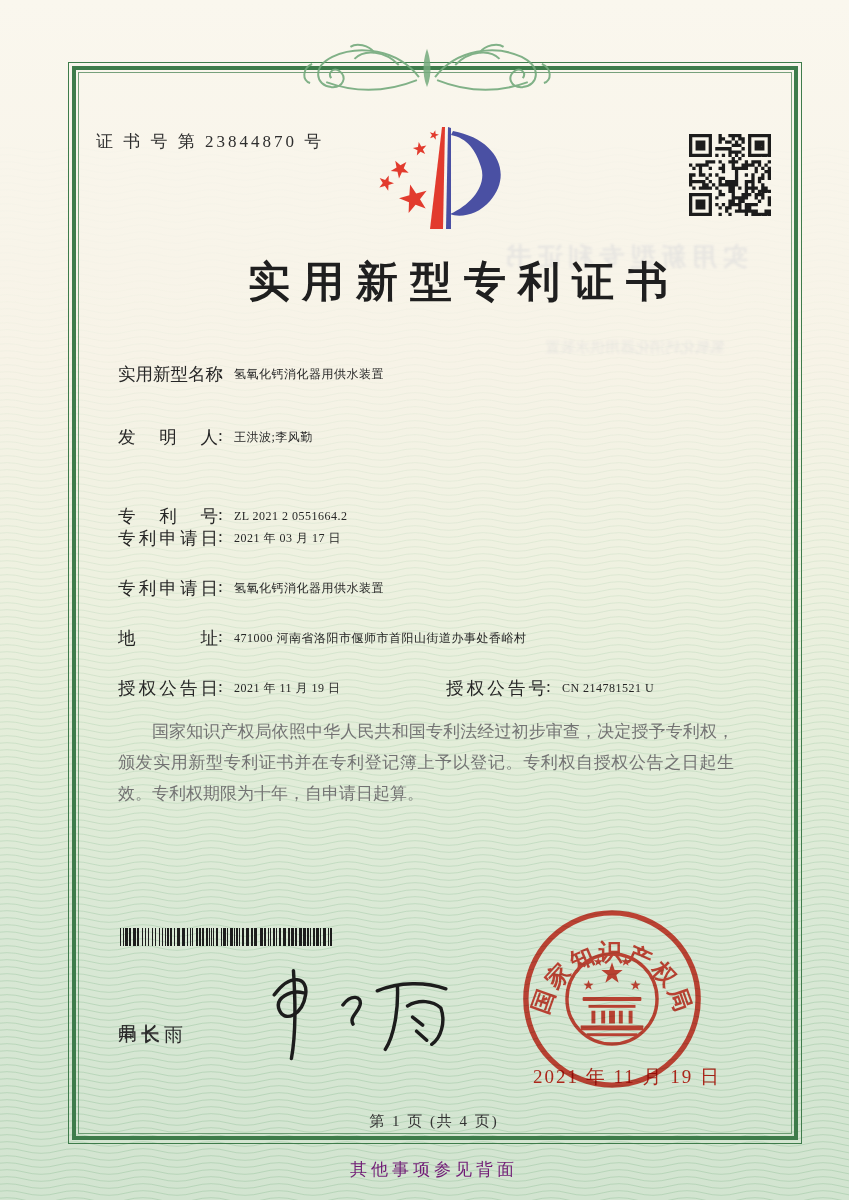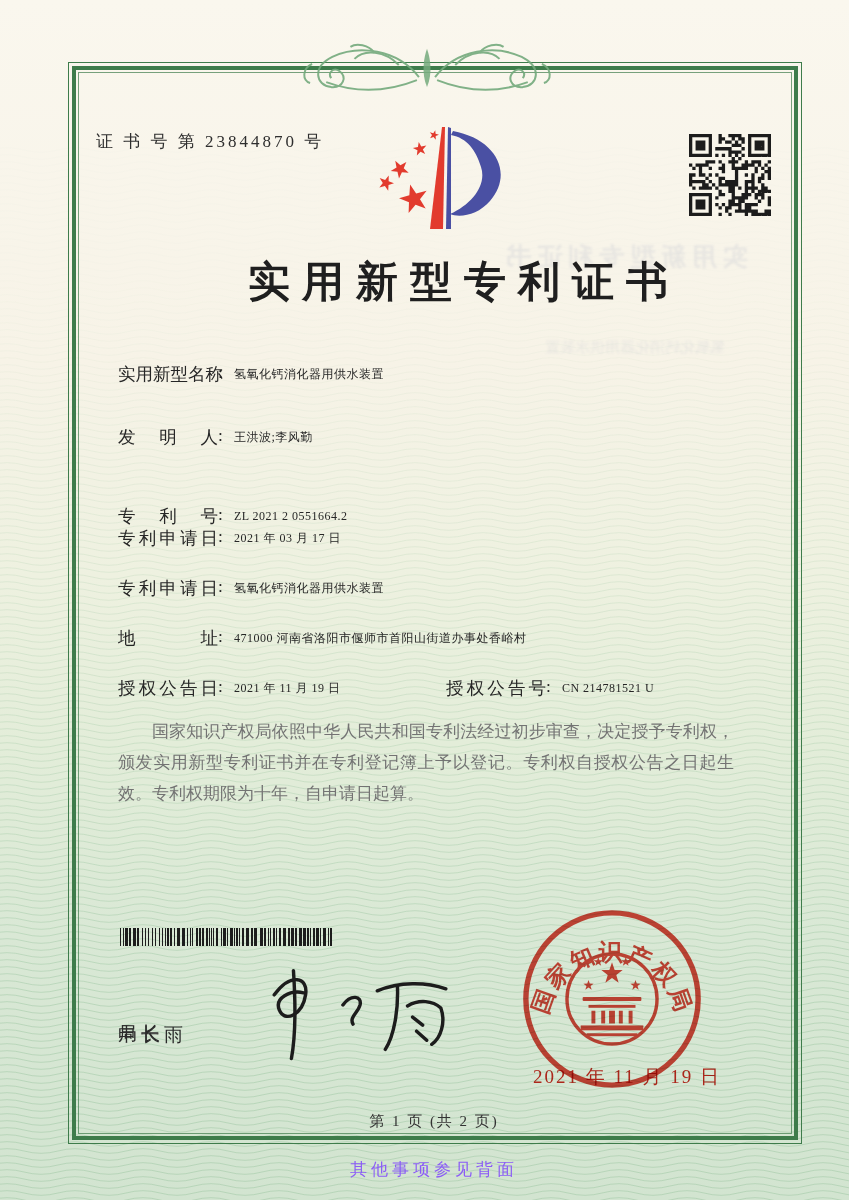--- a/index.html
+++ b/index.html
@@ -51,21 +51,21 @@
   #sig{left:246px;top:960px;width:212px;height:102px;z-index:3;}
 
   #seal{left:519px;top:906px;width:186px;height:186px;z-index:3;mix-blend-mode:multiply;opacity:.93;}
   .seal-stroke{stroke:var(--seal-red);}
   .seal-fill{fill:var(--seal-red);}
   .seal-text{fill:var(--seal-red);font-family:"Liberation Serif",serif;}
   #seal-date{left:533px;top:1064px;font-size:19px;color:var(--date-red);z-index:4;letter-spacing:2px;
     mix-blend-mode:multiply;}
 
   #footer-page{left:68px;width:732px;top:1112px;text-align:center;font-size:15px;letter-spacing:2px;color:#333;}
-  #back-note{left:68px;width:732px;top:1158px;text-align:center;font-size:17px;letter-spacing:4px;color:#8b5cf6;}
+  #back-note{left:68px;width:732px;top:1158px;text-align:center;font-size:17px;letter-spacing:4px;color:#701a75;}
 </style>
 </head>
 <body>
 
 <svg id="waves" width="849" height="1200">
     <path d="M-10 150 q17 -4.6 34 0 q17 4.6 34 0 q17 -4.6 34 0 q17 4.6 34 0 q17 -4.6 34 0 q17 4.6 34 0 q17 -4.6 34 0 q17 4.6 34 0 q17 -4.6 34 0 q17 4.6 34 0 q17 -4.6 34 0 q17 4.6 34 0 q17 -4.6 34 0 q17 4.6 34 0 q17 -4.6 34 0 q17 4.6 34 0 q17 -4.6 34 0 q17 4.6 34 0 q17 -4.6 34 0 q17 4.6 34 0 q17 -4.6 34 0 q17 4.6 34 0 q17 -4.6 34 0 q17 4.6 34 0 q17 -4.6 34 0 q17 4.6 34 0" fill="none" stroke="#8fbf97" stroke-width="0.8" opacity="0.030"></path>
     <path d="M-10 157 q17 -4.6 34 0 q17 4.6 34 0 q17 -4.6 34 0 q17 4.6 34 0 q17 -4.6 34 0 q17 4.6 34 0 q17 -4.6 34 0 q17 4.6 34 0 q17 -4.6 34 0 q17 4.6 34 0 q17 -4.6 34 0 q17 4.6 34 0 q17 -4.6 34 0 q17 4.6 34 0 q17 -4.6 34 0 q17 4.6 34 0 q17 -4.6 34 0 q17 4.6 34 0 q17 -4.6 34 0 q17 4.6 34 0 q17 -4.6 34 0 q17 4.6 34 0 q17 -4.6 34 0 q17 4.6 34 0 q17 -4.6 34 0 q17 4.6 34 0" fill="none" stroke="#8fbf97" stroke-width="0.8" opacity="0.030"></path>
     <path d="M-10 164 q17 -4.6 34 0 q17 4.6 34 0 q17 -4.6 34 0 q17 4.6 34 0 q17 -4.6 34 0 q17 4.6 34 0 q17 -4.6 34 0 q17 4.6 34 0 q17 -4.6 34 0 q17 4.6 34 0 q17 -4.6 34 0 q17 4.6 34 0 q17 -4.6 34 0 q17 4.6 34 0 q17 -4.6 34 0 q17 4.6 34 0 q17 -4.6 34 0 q17 4.6 34 0 q17 -4.6 34 0 q17 4.6 34 0 q17 -4.6 34 0 q17 4.6 34 0 q17 -4.6 34 0 q17 4.6 34 0 q17 -4.6 34 0 q17 4.6 34 0" fill="none" stroke="#8fbf97" stroke-width="0.8" opacity="0.030"></path>
     <path d="M-10 171 q17 -4.6 34 0 q17 4.6 34 0 q17 -4.6 34 0 q17 4.6 34 0 q17 -4.6 34 0 q17 4.6 34 0 q17 -4.6 34 0 q17 4.6 34 0 q17 -4.6 34 0 q17 4.6 34 0 q17 -4.6 34 0 q17 4.6 34 0 q17 -4.6 34 0 q17 4.6 34 0 q17 -4.6 34 0 q17 4.6 34 0 q17 -4.6 34 0 q17 4.6 34 0 q17 -4.6 34 0 q17 4.6 34 0 q17 -4.6 34 0 q17 4.6 34 0 q17 -4.6 34 0 q17 4.6 34 0 q17 -4.6 34 0 q17 4.6 34 0" fill="none" stroke="#8fbf97" stroke-width="0.8" opacity="0.030"></path>
     <path d="M-10 178 q17 -4.6 34 0 q17 4.6 34 0 q17 -4.6 34 0 q17 4.6 34 0 q17 -4.6 34 0 q17 4.6 34 0 q17 -4.6 34 0 q17 4.6 34 0 q17 -4.6 34 0 q17 4.6 34 0 q17 -4.6 34 0 q17 4.6 34 0 q17 -4.6 34 0 q17 4.6 34 0 q17 -4.6 34 0 q17 4.6 34 0 q17 -4.6 34 0 q17 4.6 34 0 q17 -4.6 34 0 q17 4.6 34 0 q17 -4.6 34 0 q17 4.6 34 0 q17 -4.6 34 0 q17 4.6 34 0 q17 -4.6 34 0 q17 4.6 34 0" fill="none" stroke="#8fbf97" stroke-width="0.8" opacity="0.030"></path>
@@ -399,14 +399,14 @@
     <rect x="-11" y="12" width="4" height="13"></rect>
     <rect x="7" y="12" width="4" height="13"></rect>
     <rect x="17" y="12" width="4" height="13"></rect>
     <rect x="-3" y="12" width="6" height="13"></rect>
     <rect x="-32" y="27" width="64" height="5"></rect>
     <rect x="-26" y="35" width="52" height="3"></rect>
   </g>
 </svg>
 <div id="seal-date" class="abs">2021 年 11 月 19 日</div>
 
-<div id="footer-page" class="abs">第 1 页 (共 2 页)</div>
+<div id="footer-page" class="abs">第 1 页 (共 4 页)</div>
 <div id="back-note" class="abs">其他事项参见背面</div>
 
 </body></html>

